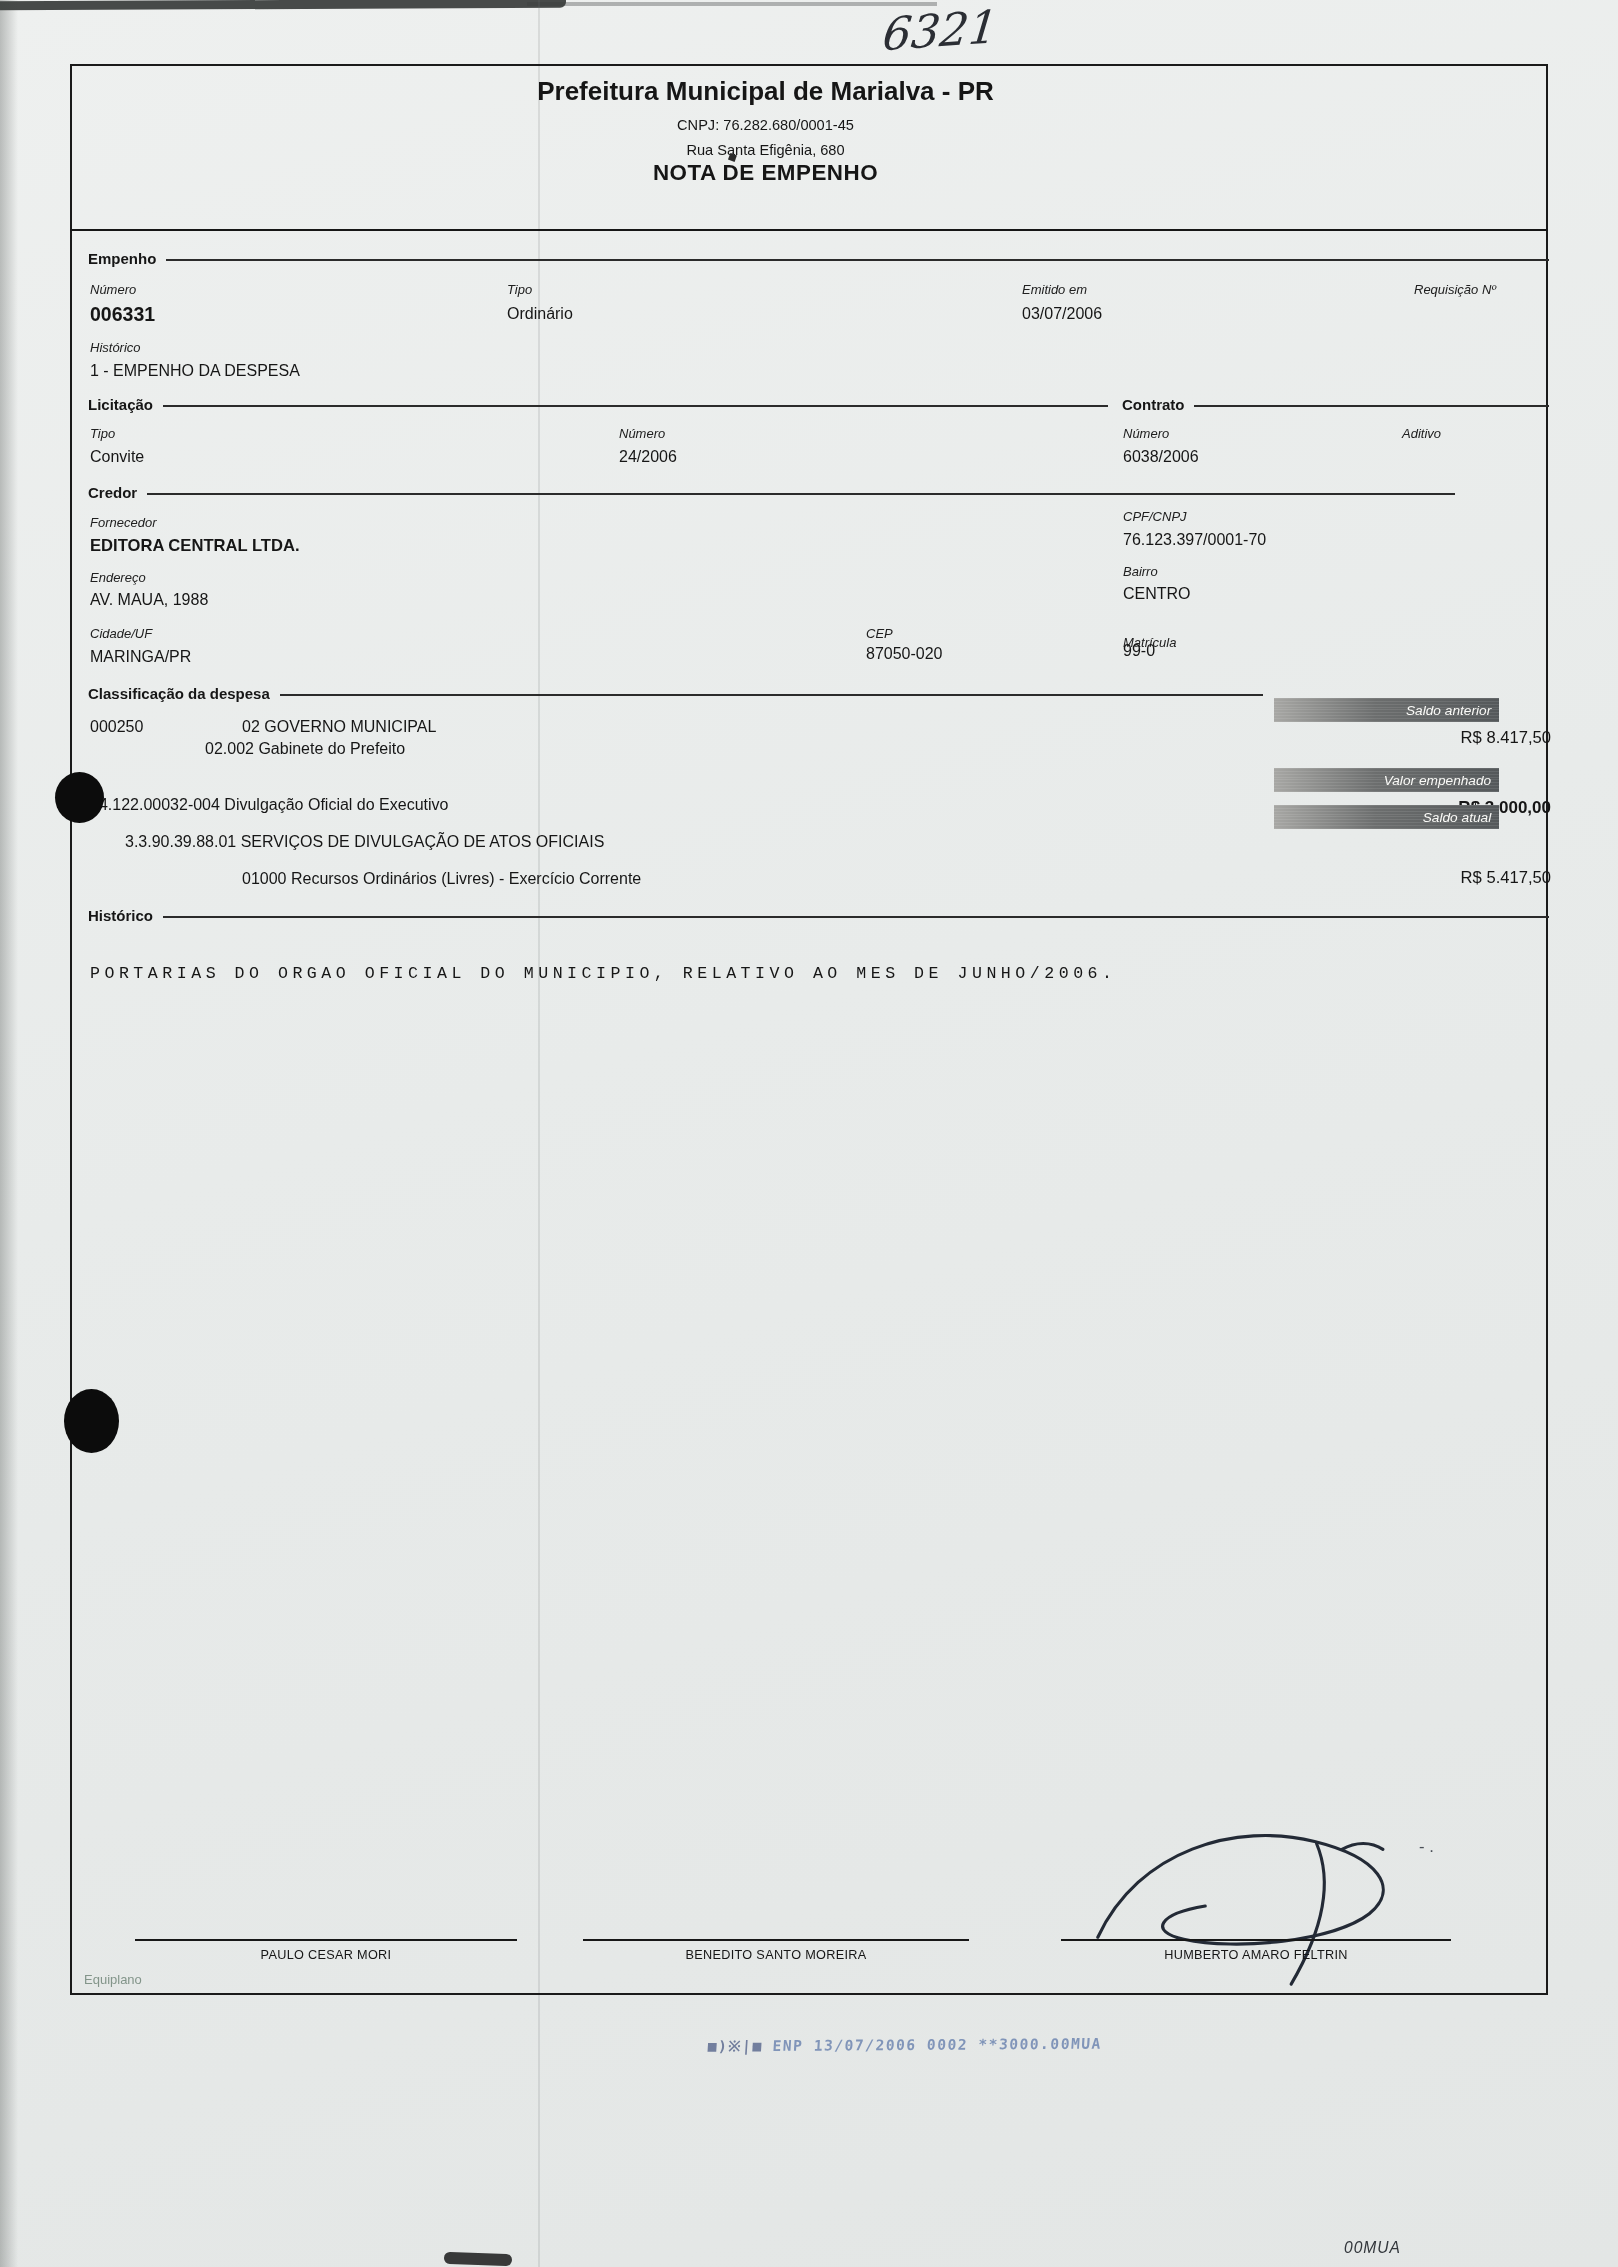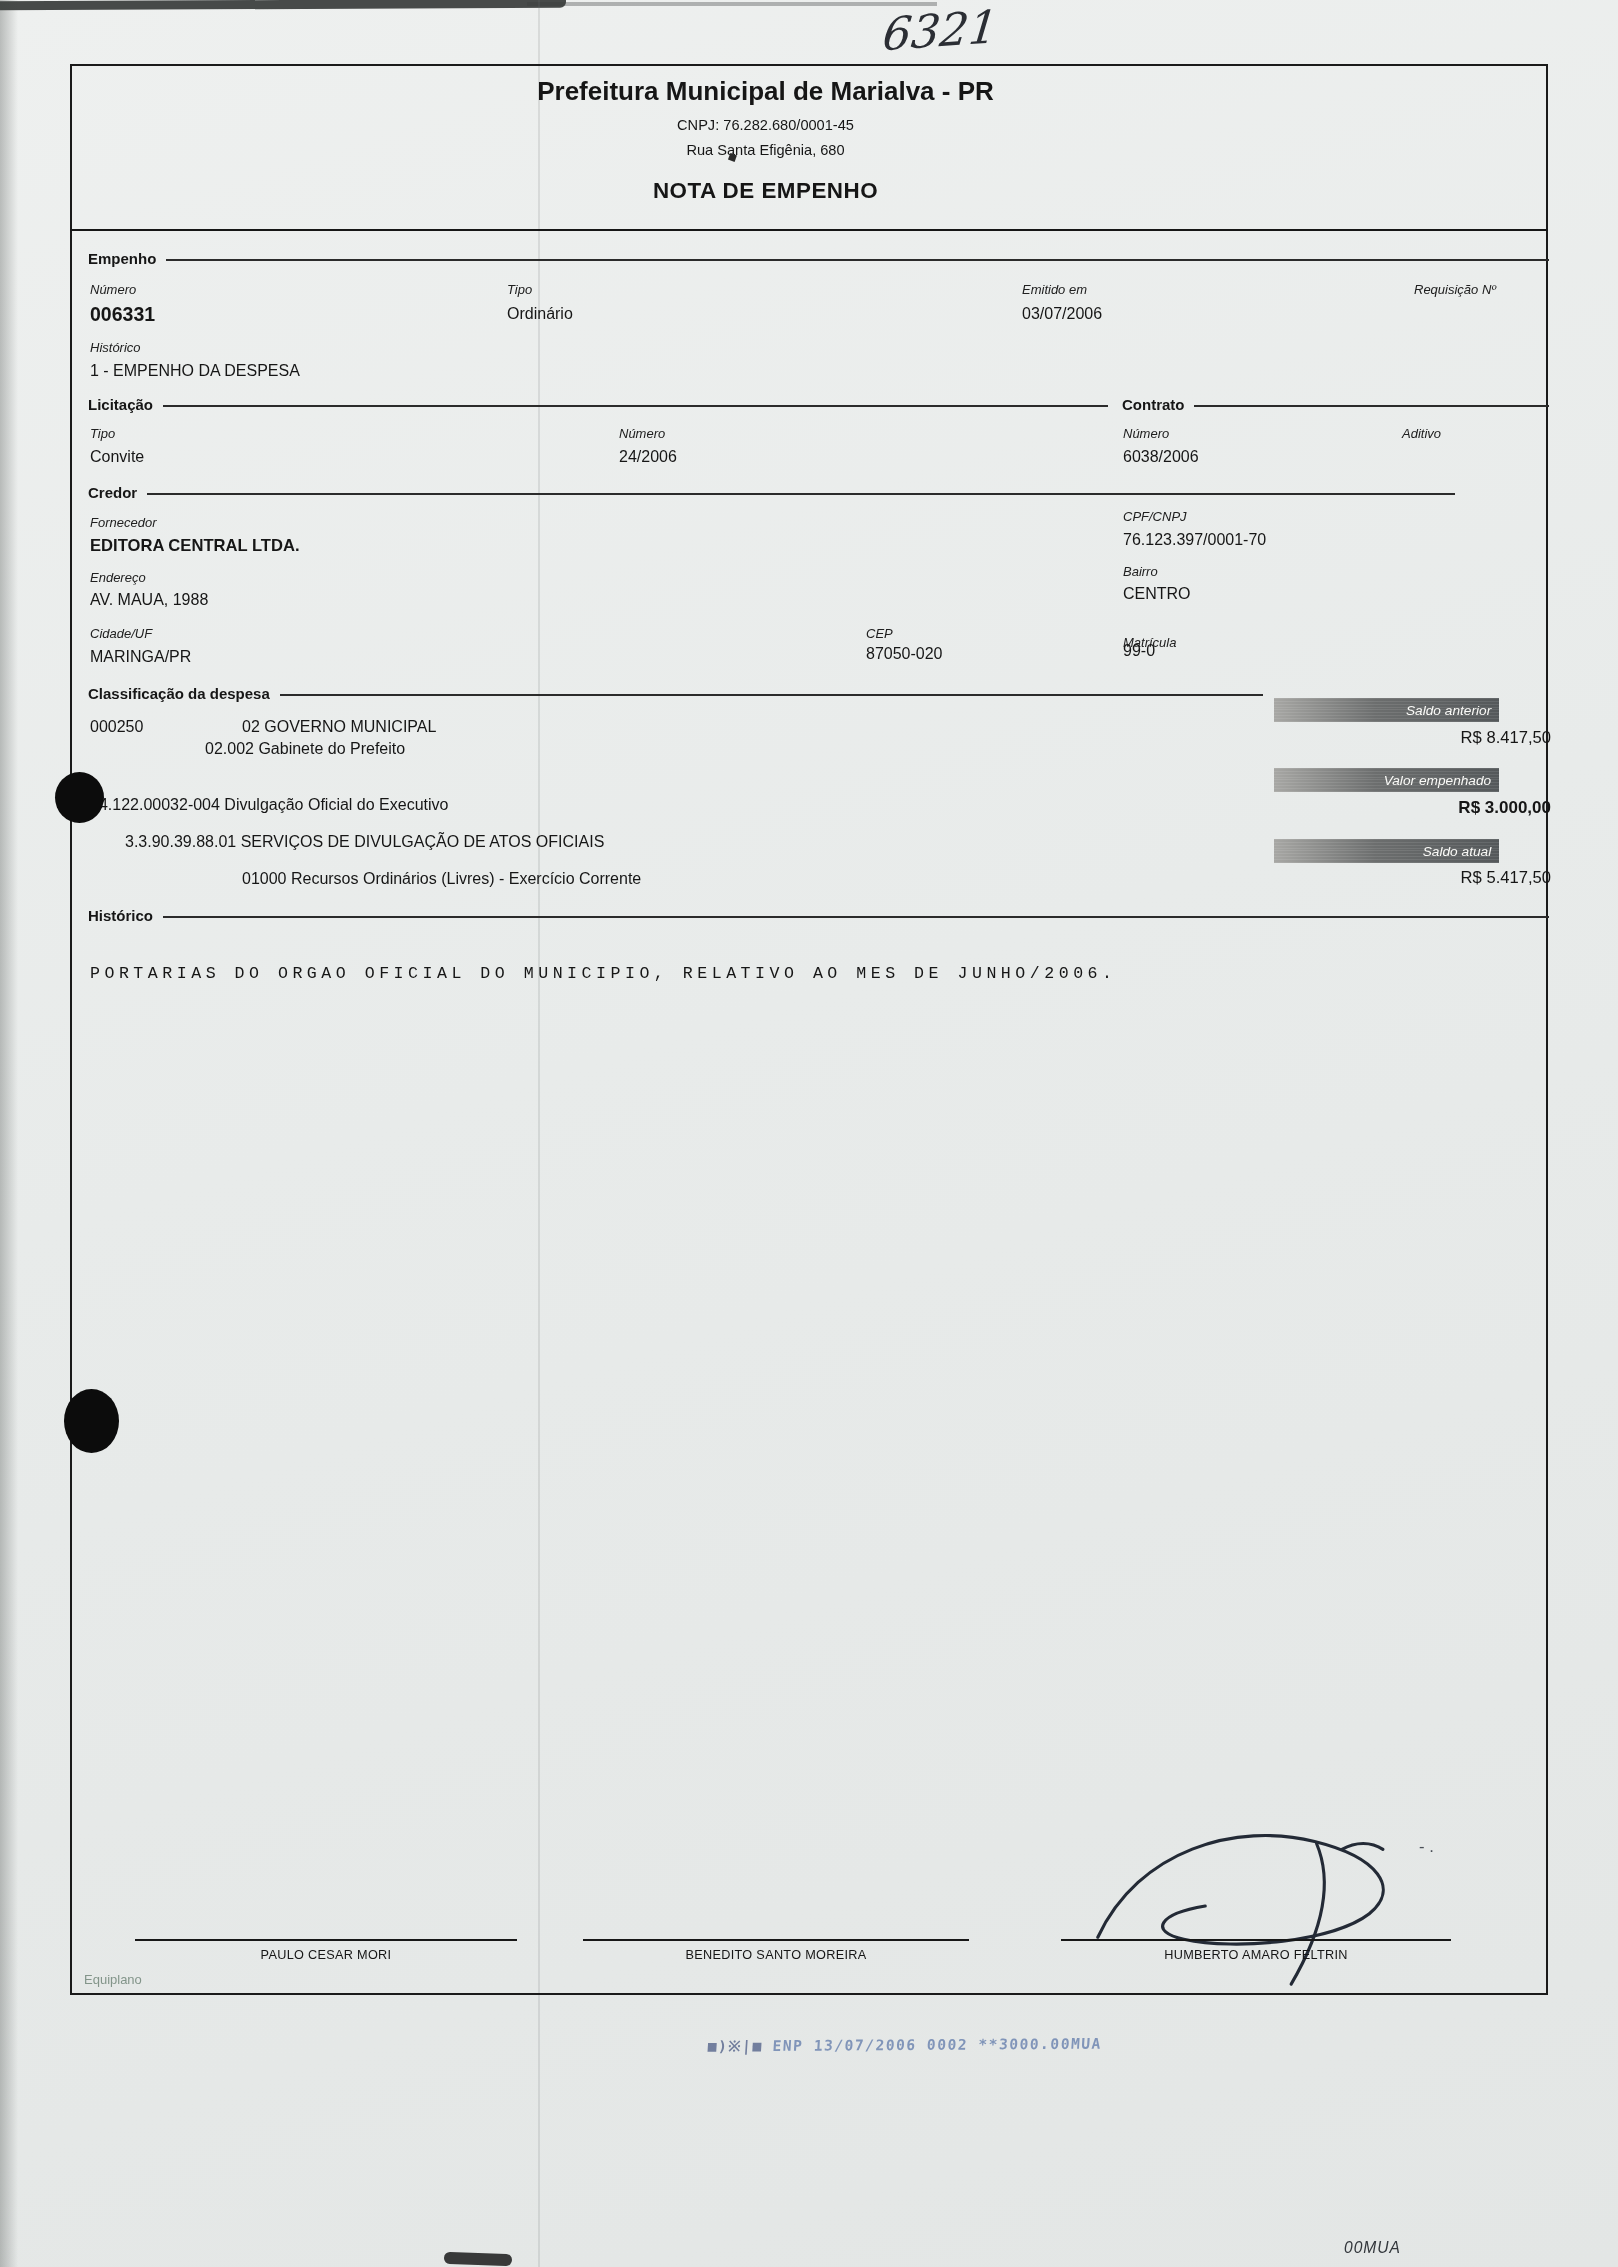--- a/index.html
+++ b/index.html
@@ -51,21 +51,21 @@
   <div class="abs crease" style="left:538px;top:0;width:2px;height:2267px;"></div>
 
   <div class="abs handwritten" style="left:883px;top:3.9px;">6321</div>
 
   <div class="frame"></div>
 
   <div class="abs centered b" style="top:76px;font-size:26px;">Prefeitura Municipal de Marialva - PR</div>
   <div class="abs centered" style="top:117px;font-size:14.6px;">CNPJ: 76.282.680/0001-45</div>
   <div class="abs centered" style="top:142px;font-size:14.6px;">Rua Santa Efigênia, 680</div>
   <div class="abs" style="left:729px;top:154px;width:6.8px;height:6.8px;background:#2a2a2a;transform:rotate(20deg);"></div>
-  <div class="abs centered b" style="top:178px;font-size:22.4px;letter-spacing:0.5px;">NOTA DE EMPENHO</div>
+  <div class="abs centered b" style="top:160px;font-size:22.4px;letter-spacing:0.5px;">NOTA DE EMPENHO</div>
   <div class="abs" style="left:70px;top:229px;width:1478px;border-top:2.9px solid #161616;"></div>
 
   <div class="abs sec" style="left:88px;top:250px;width:1461px;">
     <span>Empenho</span>
     <span class="rule"></span>
   </div>
   <div class="abs lbl" style="left:90px;top:282px;">Número</div>
   <div class="abs lbl" style="left:507px;top:282px;">Tipo</div>
   <div class="abs lbl" style="left:1022px;top:282px;">Emitido em</div>
   <div class="abs lbl" style="left:1414px;top:282px;">Requisição Nº</div>
@@ -127,21 +127,21 @@
 
   <div class="abs moneybar" style="top:768px;">
     <span>Valor empenhado</span>
   </div>
   <div class="abs moneyval b" style="top:798px;font-size:17px;">R$ 3.000,00</div>
 
   <div class="abs val" style="left:90px;top:796px;">04.122.00032-004 Divulgação Oficial do Executivo</div>
 
   <div class="abs val" style="left:125px;top:833px;">3.3.90.39.88.01 SERVIÇOS DE DIVULGAÇÃO DE ATOS OFICIAIS</div>
 
-  <div class="abs moneybar" style="top:839px;">
+  <div class="abs moneybar" style="top:805px;">
     <span>Saldo atual</span>
   </div>
   <div class="abs moneyval" style="top:868px;">R$ 5.417,50</div>
 
   <div class="abs val" style="left:242px;top:870px;">01000 Recursos Ordinários (Livres) - Exercício Corrente</div>
 
   <div class="abs sec" style="left:88px;top:907px;width:1461px;">
     <span>Histórico</span>
     <span class="rule"></span>
   </div>

